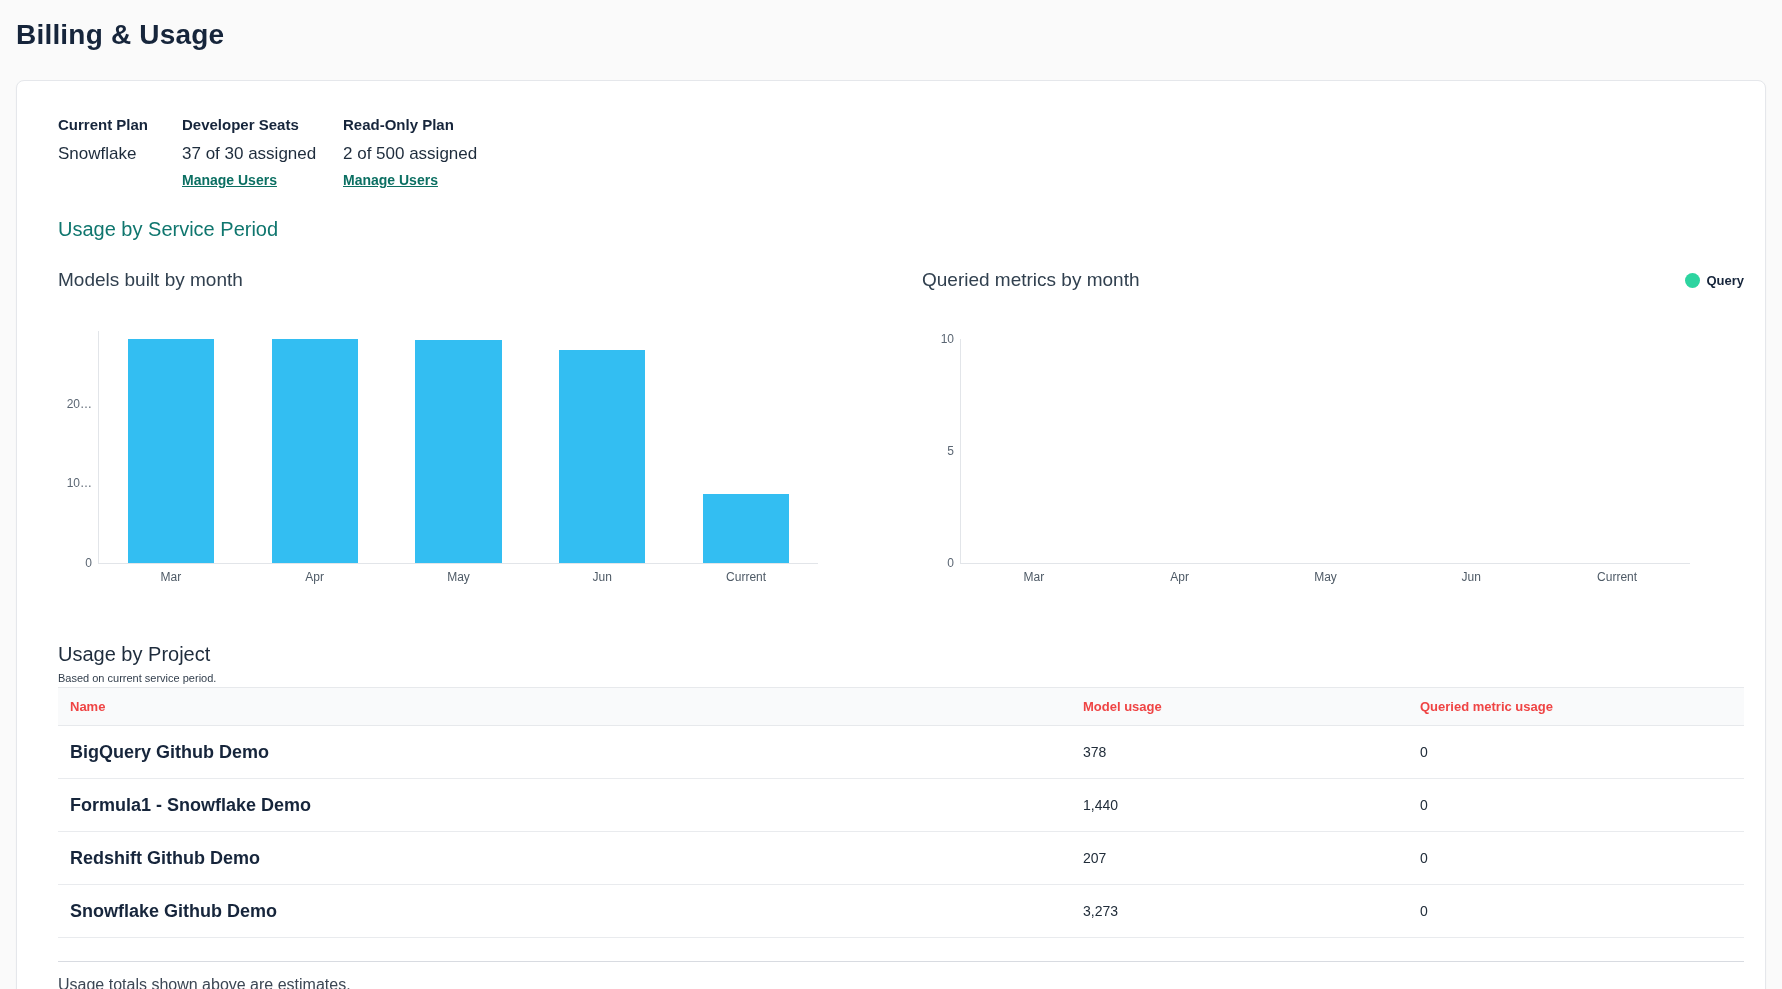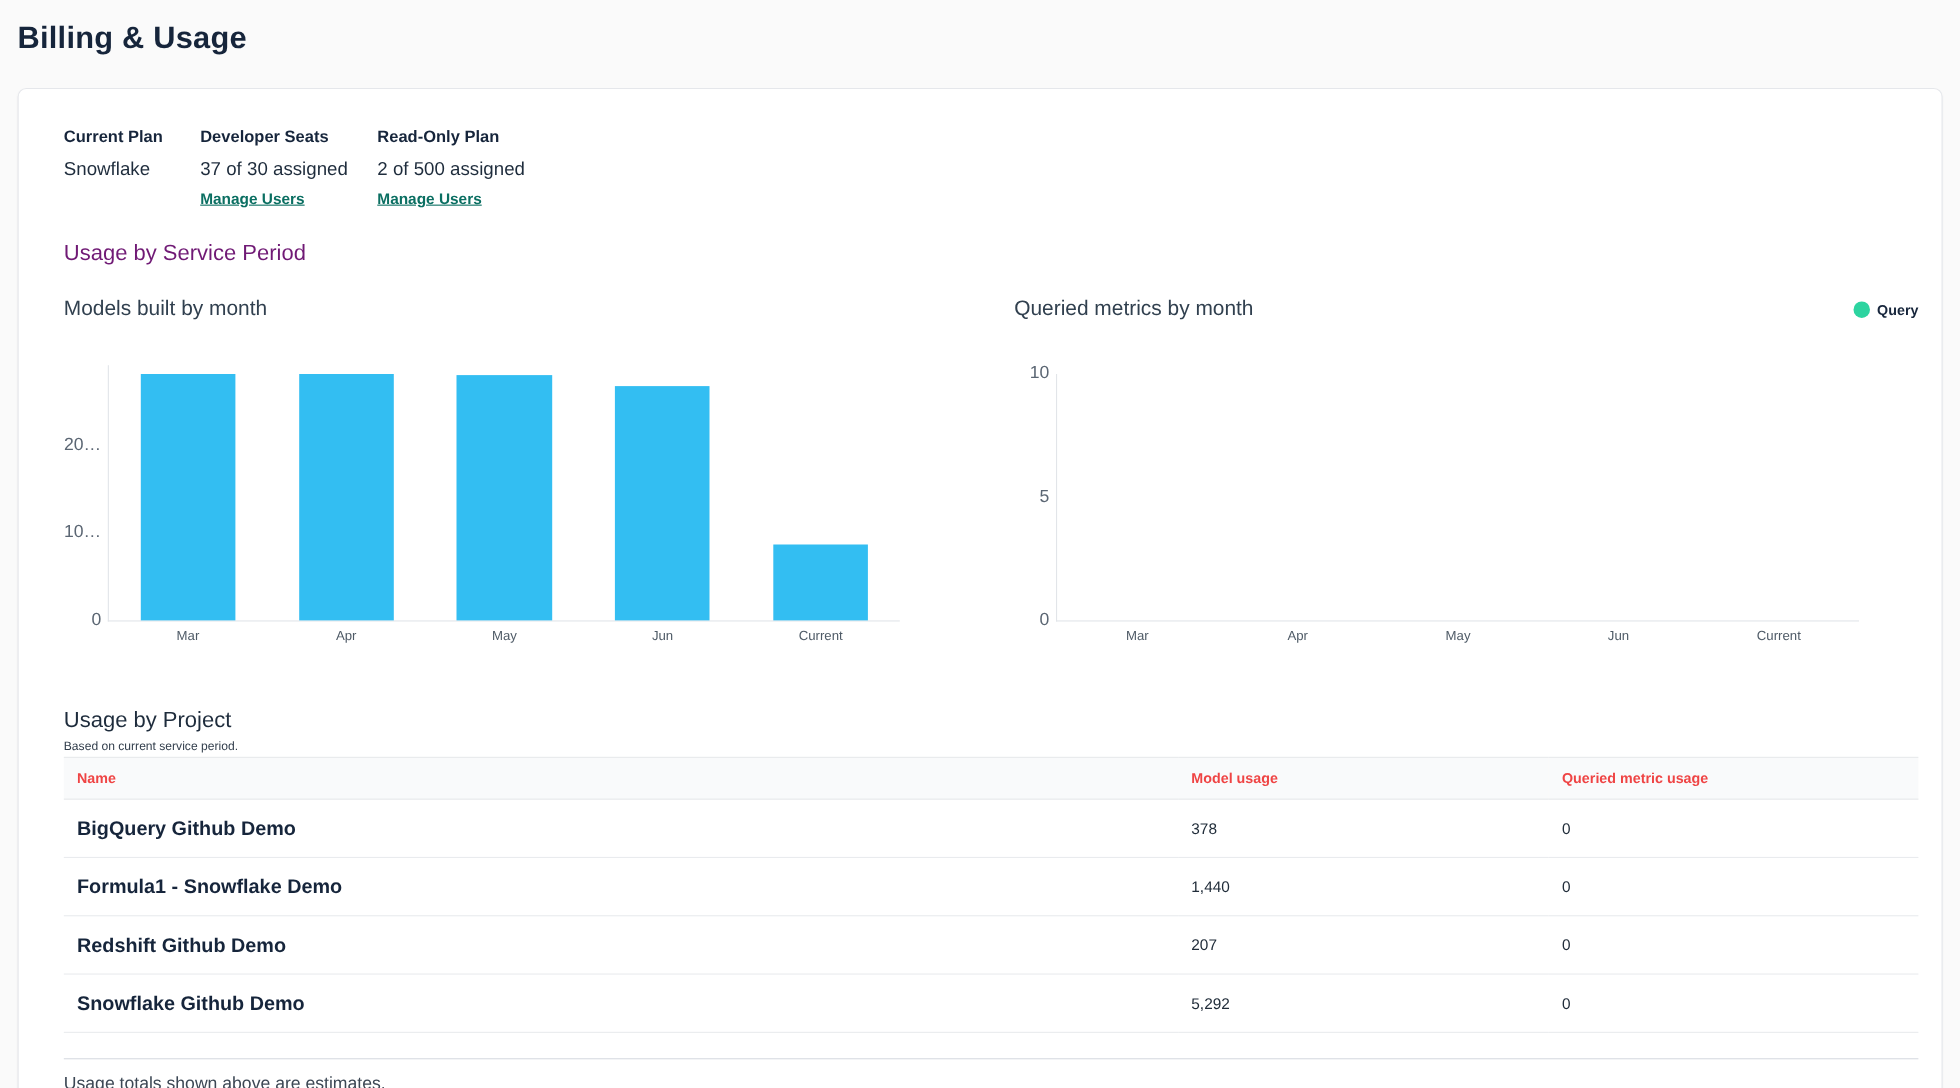--- a/index.html
+++ b/index.html
@@ -39,21 +39,21 @@
     font-weight: 600;
     color: #0b6f62;
     text-decoration: underline;
     line-height: 17px;
     cursor: pointer;
   }
   .section-heading {
     margin-top: 28px;
     font-size: 20px;
     font-weight: 400;
-    color: #701a75;
+    color: #0f766e;
     line-height: 25px;
   }
   
   .charts-row { display: flex; margin-top: 26px; height: 296px; }
   .chart-col-left { width: 822px; text-align: center; }
   .chart-col-right { width: 864px; }
   .chart-header { display: flex; justify-content: space-between; align-items: center; height: 24px; }
   .chart-title { font-size: 19px; font-weight: 400; color: #31404f; line-height: 24px; }
   .chart-col-right .chart-title { margin-left: 42px; }
   .legend { display: flex; align-items: center; }
@@ -64,21 +64,21 @@
     border-left: 1px solid #e2e5e9;
     border-bottom: 1px solid #e2e5e9;
   }
   .plot-left { margin-left: 40px; margin-top: 39px; width: 720px; height: 233px; }
   .plot-right { margin-left: 80px; margin-top: 47px; width: 730px; height: 225px; }
   .bar { position: absolute; bottom: 0; }
   .ytick {
     position: absolute;
     right: calc(100% + 7px);
     transform: translateY(50%);
-    font-size: 16px;
+    font-size: 12px;
     color: #5b6673;
     white-space: nowrap;
     line-height: 12px;
   }
   .xlabel {
     position: absolute;
     top: calc(100% + 7px);
     transform: translateX(-50%);
     font-size: 12px;
     color: #4e5a66;
@@ -212,21 +212,21 @@
             <td>1,440</td>
             <td>0</td>
           </tr>
           <tr>
             <td class="name-cell">Redshift Github Demo</td>
             <td>207</td>
             <td>0</td>
           </tr>
           <tr>
             <td class="name-cell">Snowflake Github Demo</td>
-            <td>5,292</td>
+            <td>3,273</td>
             <td>0</td>
           </tr>
         </tbody>
     </table>
 
     <hr class="table-divider">
     <div class="footnote">Usage totals shown above are estimates.</div>
 
   </div>
 </div>

